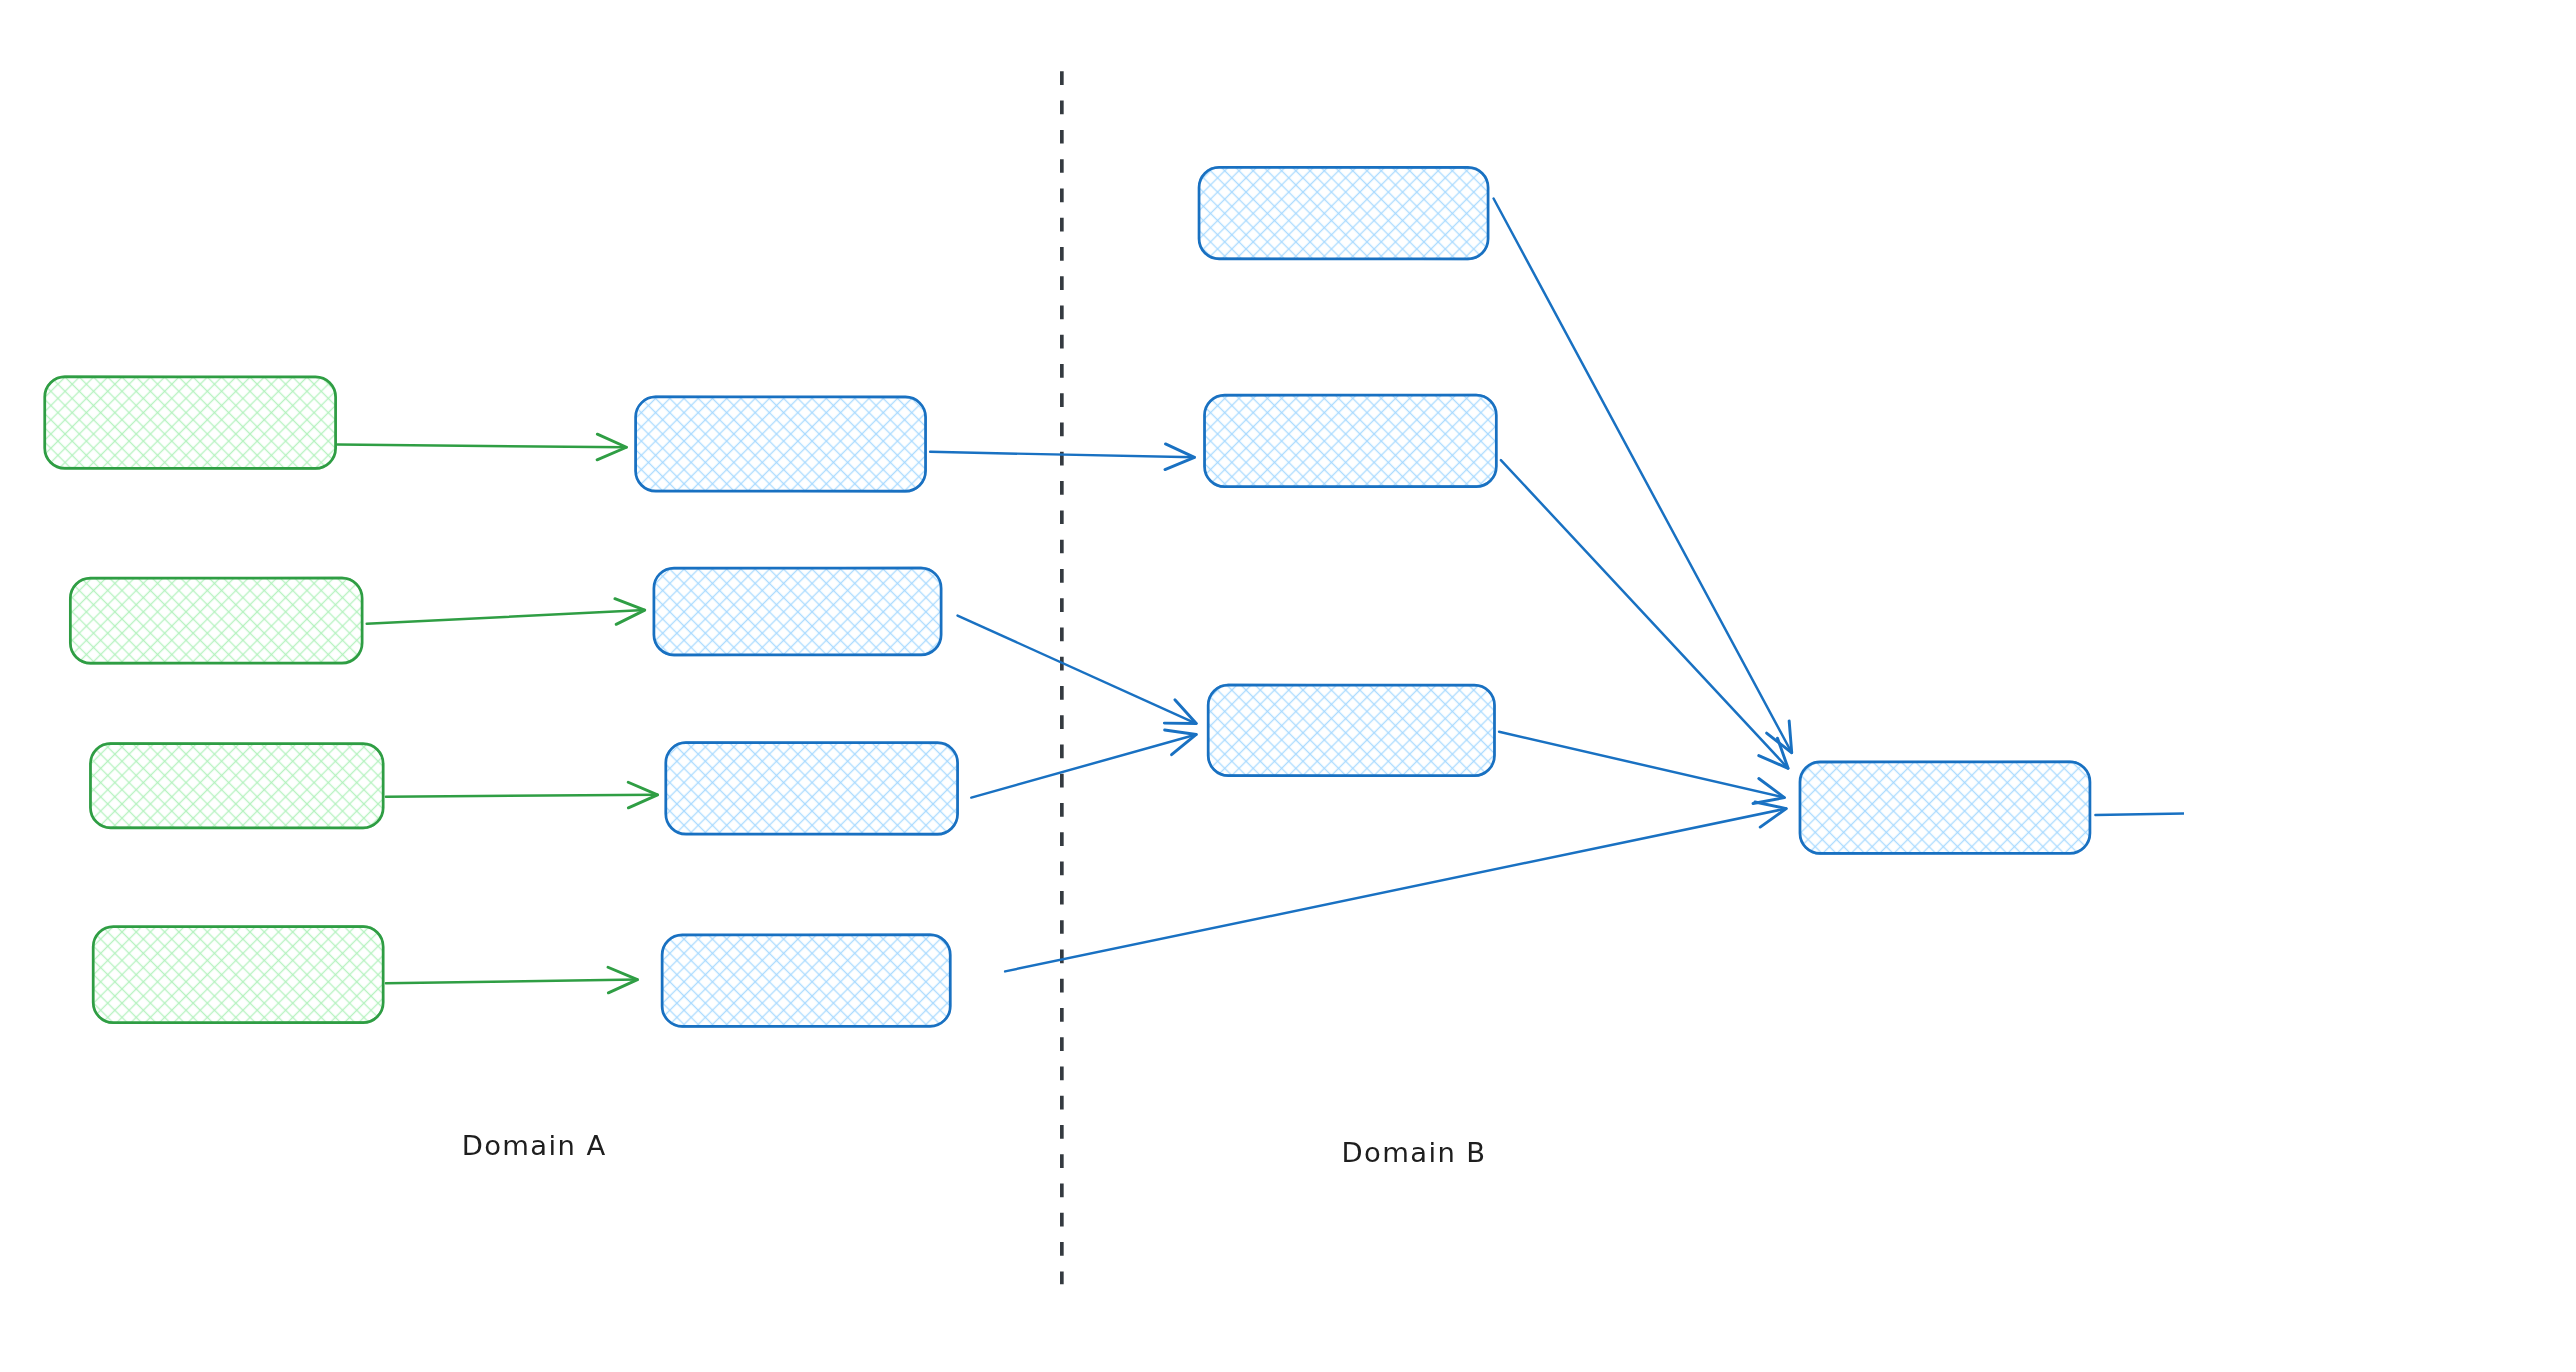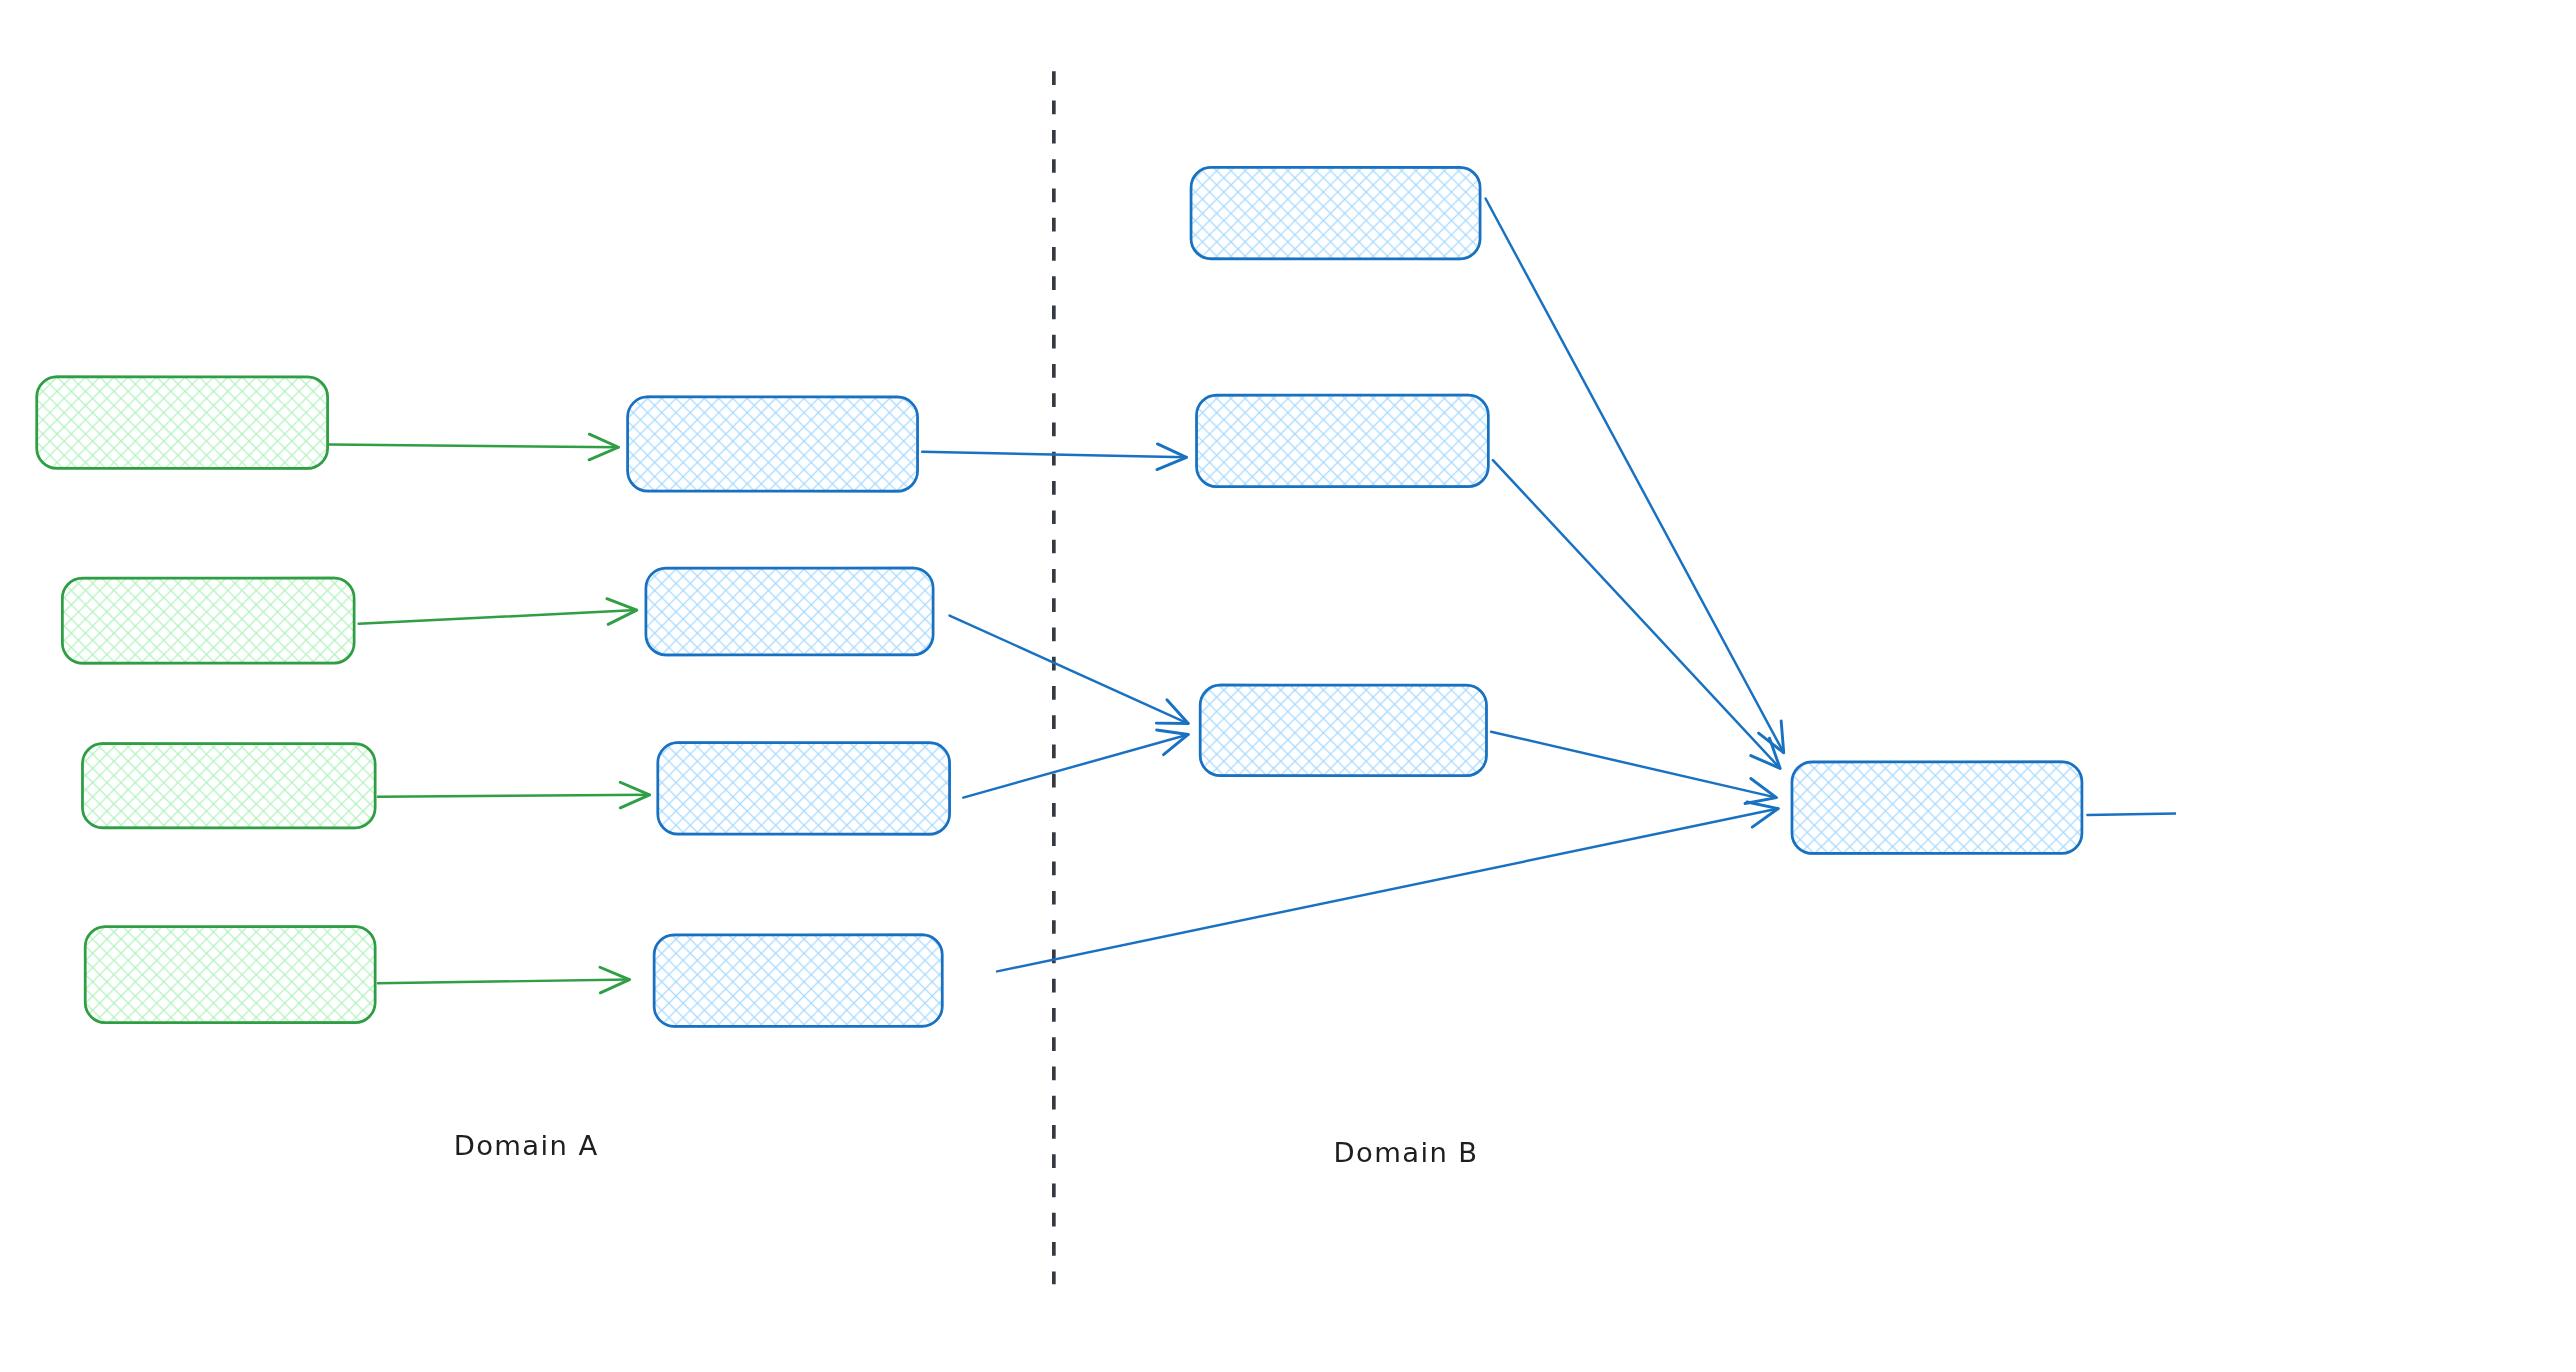--- a/index.html
+++ b/index.html
@@ -3,20 +3,21 @@
 <meta charset="utf-8">
 <style>
   html, body { margin: 0; padding: 0; background: #ffffff; }
   .canvas {
     position: relative;
     width: 2176px;
     height: 1372px;
     background: #ffffff;
     overflow: hidden;
     font-family: "DejaVu Sans", sans-serif;
+    padding-left: 8px;
   }
   svg { display: block; }
   .domain-label {
     font-family: "DejaVu Sans", sans-serif;
     font-size: 30px;
     letter-spacing: 1.5px;
     font-weight: 500;
   }
   .node-rect { stroke-linejoin: round; }
   .edge-line { stroke-linecap: round; }

